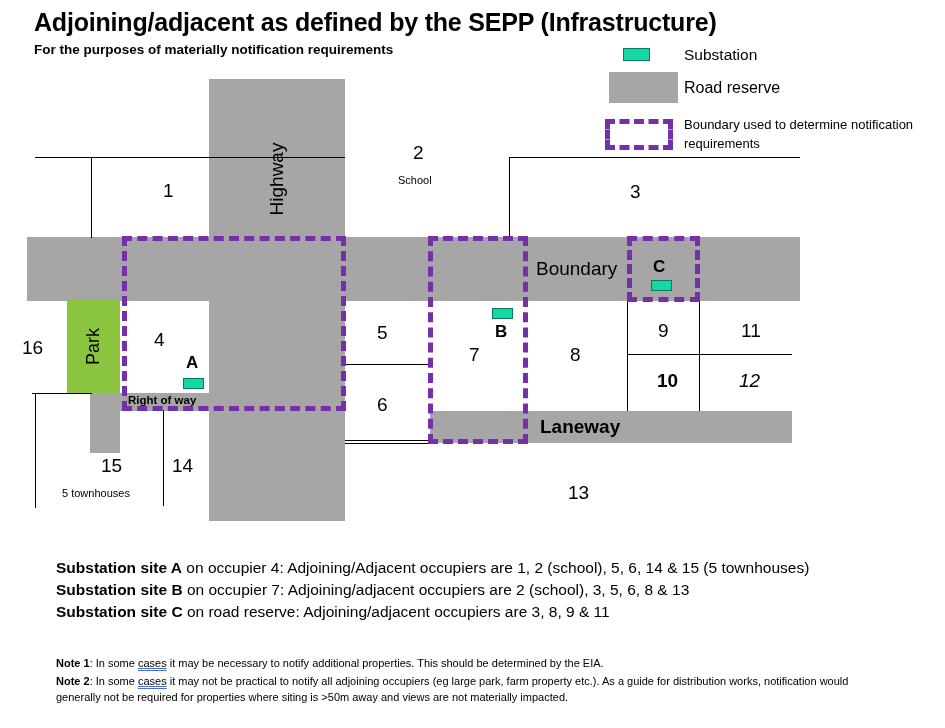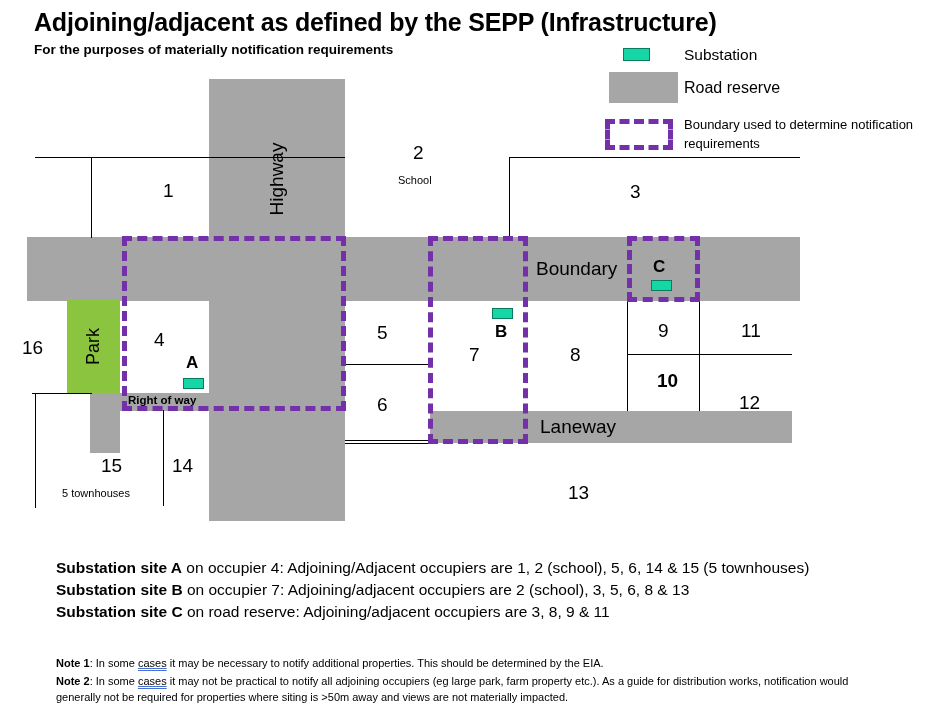--- a/index.html
+++ b/index.html
@@ -110,20 +110,21 @@
   .hwy-label span { transform: rotate(-90deg); white-space: nowrap; }
   .roadway-label {
     left: 536px; top: 258px;
     font-size: 19px;
     white-space: nowrap;
   }
   .laneway-label {
     left: 540px; top: 416px;
     font-size: 19px;
     white-space: nowrap;
+    font-weight: bold;
   }
   .row-label {
     left: 128px; top: 394px;
     font-size: 11.5px;
     font-weight: bold;
     white-space: nowrap;
   }
 
   
   .pnum {
@@ -243,21 +244,21 @@
 <div class="abs pnum" style="left:630px; top:181px;">3</div>
 
 <div class="abs pnum" style="left:154px; top:329px;">4</div>
 <div class="abs pnum" style="left:377px; top:322px;">5</div>
 <div class="abs pnum" style="left:377px; top:394px;">6</div>
 <div class="abs pnum" style="left:469px; top:344px;">7</div>
 <div class="abs pnum" style="left:570px; top:344px;">8</div>
 <div class="abs pnum" style="left:658px; top:320px;">9</div>
 <div class="abs pnum" style="left:657px; top:370px;font-weight:bold;">10</div>
 <div class="abs pnum" style="left:741px; top:320px;">11</div>
-<div class="abs pnum" style="left:739px; top:392px;">12</div>
+<div class="abs pnum" style="left:739px; top:370px;font-style:italic;">12</div>
 <div class="abs pnum" style="left:568px; top:470px;margin-top:12px;">13</div>
 <div class="abs pnum" style="left:172px; top:455px;">14</div>
 <div class="abs pnum" style="left:101px; top:455px;">15</div>
 <div class="abs psub" style="left:62px;  top:487px;">5 townhouses</div>
 <div class="abs pnum" style="left:22px;  top:337px;">16</div>
 
 <div class="abs bound bound-a"></div>
 <div class="abs bound bound-b"></div>
 <div class="abs bound bound-c"></div>
 

